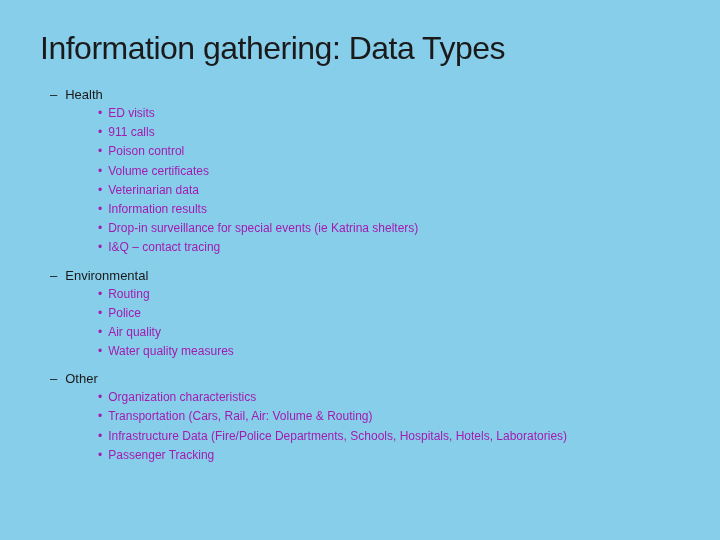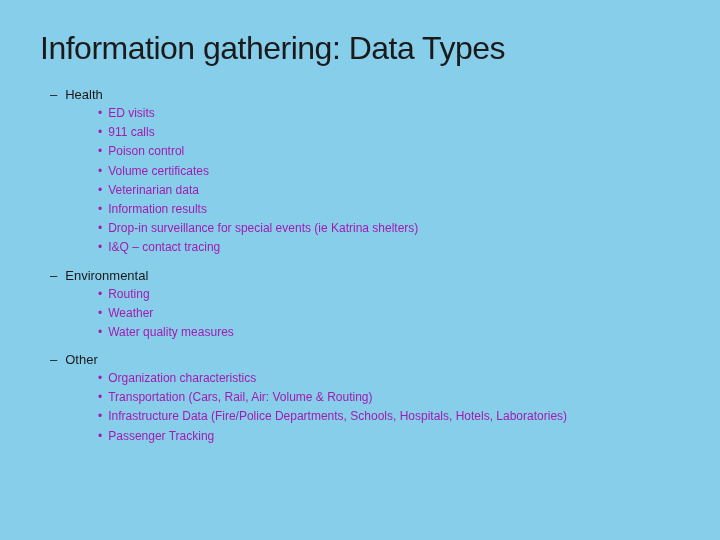--- a/index.html
+++ b/index.html
@@ -118,21 +118,24 @@
     <div class="section">
       <div class="section-header">
         <span class="dash">–</span>
         <span>Environmental</span>
       </div>
       <ul class="bullet-list">
         <li>
             <span>Routing</span>
           </li>
         <li>
-            <span>Weather</span>
+            <span>Police</span>
+          </li>
+        <li>
+            <span>Air quality</span>
           </li>
         <li>
             <span>Water quality measures</span>
           </li>
       </ul>
     </div>
 
     <div class="section">
       <div class="section-header">
         <span class="dash">–</span>

